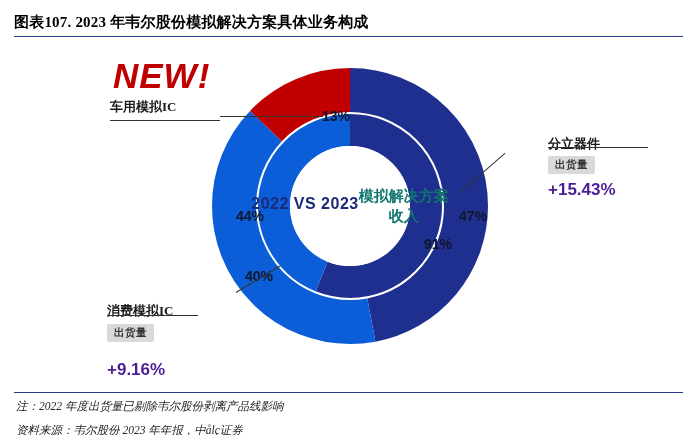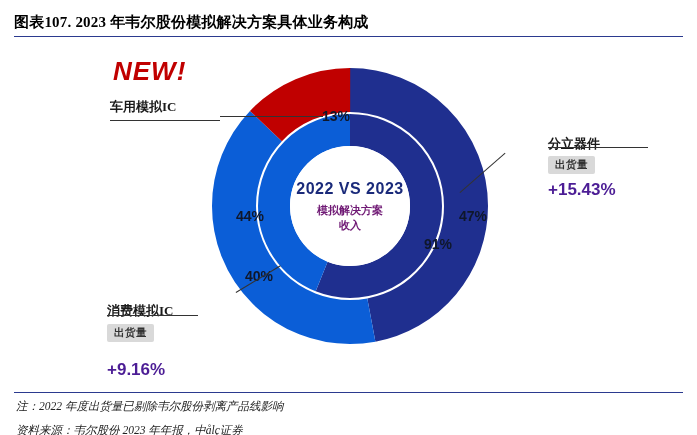--- a/index.html
+++ b/index.html
@@ -85,36 +85,36 @@
   }
 
   
   .center-label {
     position: absolute;
     left: 206px;
     top: 22px;
     width: 288px;
     height: 288px;
     display: flex;
-    flex-direction: column;
+    flex-direction: row;
     align-items: center;
     justify-content: center;
     pointer-events: none;
   }
   .center-line1 {
     font-size: 16px;
     font-weight: bold;
     color: #1a2a7a;
     letter-spacing: 0.5px;
     margin-bottom: 5px;
   }
   .center-line2 {
-    font-size: 11px;
-    font-weight: bold;
-    color: #701a75;
+    font-size: 15px;
+    font-weight: bold;
+    color: #0f766e;
     line-height: 1.35;
     text-align: center;
   }
 
   
   .slice-val {
     position: absolute;
     font-weight: bold;
     color: #0f172a;
     font-size: 14px;
@@ -123,21 +123,21 @@
   .v47 { left: 459px; top: 168px; }
   .v56 { left: 424px; top: 196px; }
   .v44 { left: 236px; top: 168px; }
   .v40 { left: 245px; top: 228px; }
 
   
   .new-tag {
     position: absolute;
     left: 113px;
     top: 16px;
-    font-size: 26px;
+    font-size: 35px;
     font-weight: bold;
     color: #c00000;
     font-style: italic;
     letter-spacing: 1px;
   }
 
   
   .callout-label {
     font-weight: bold;
     font-size: 13px;

